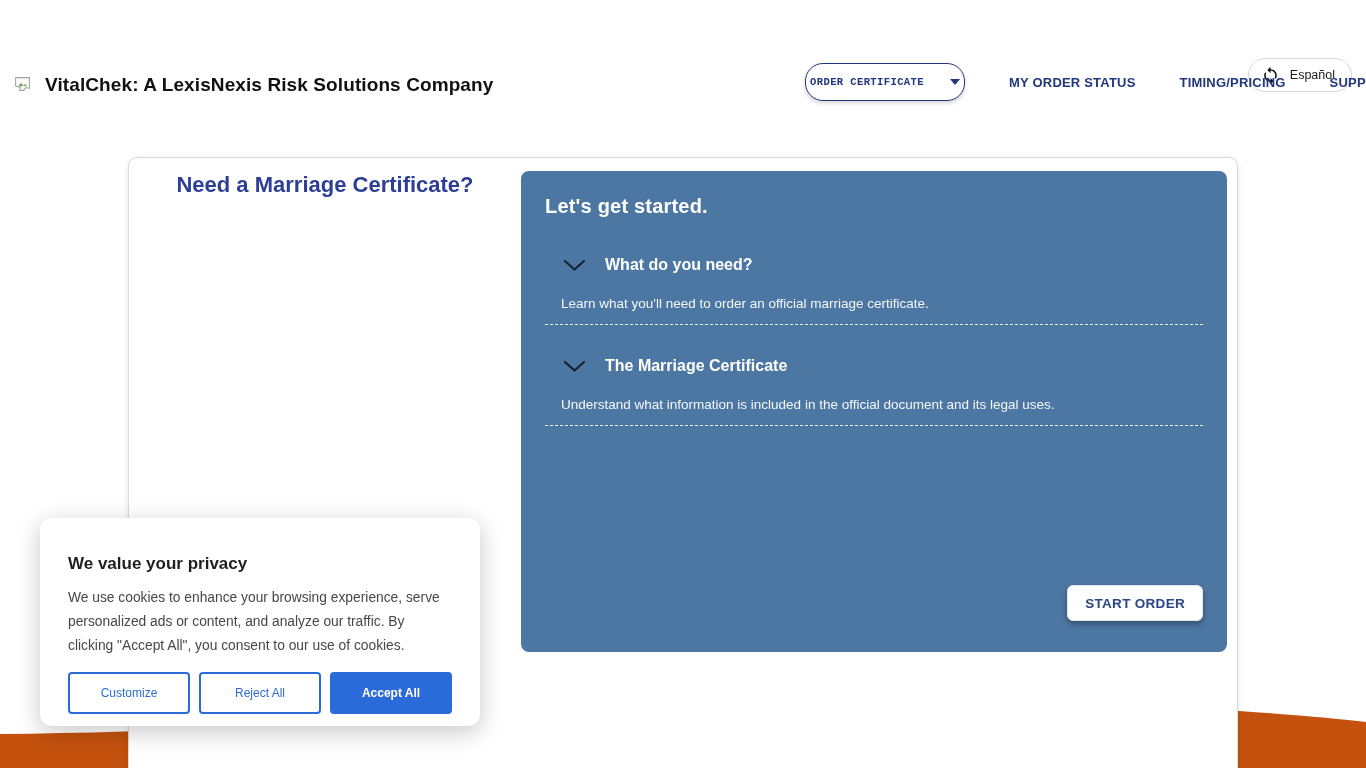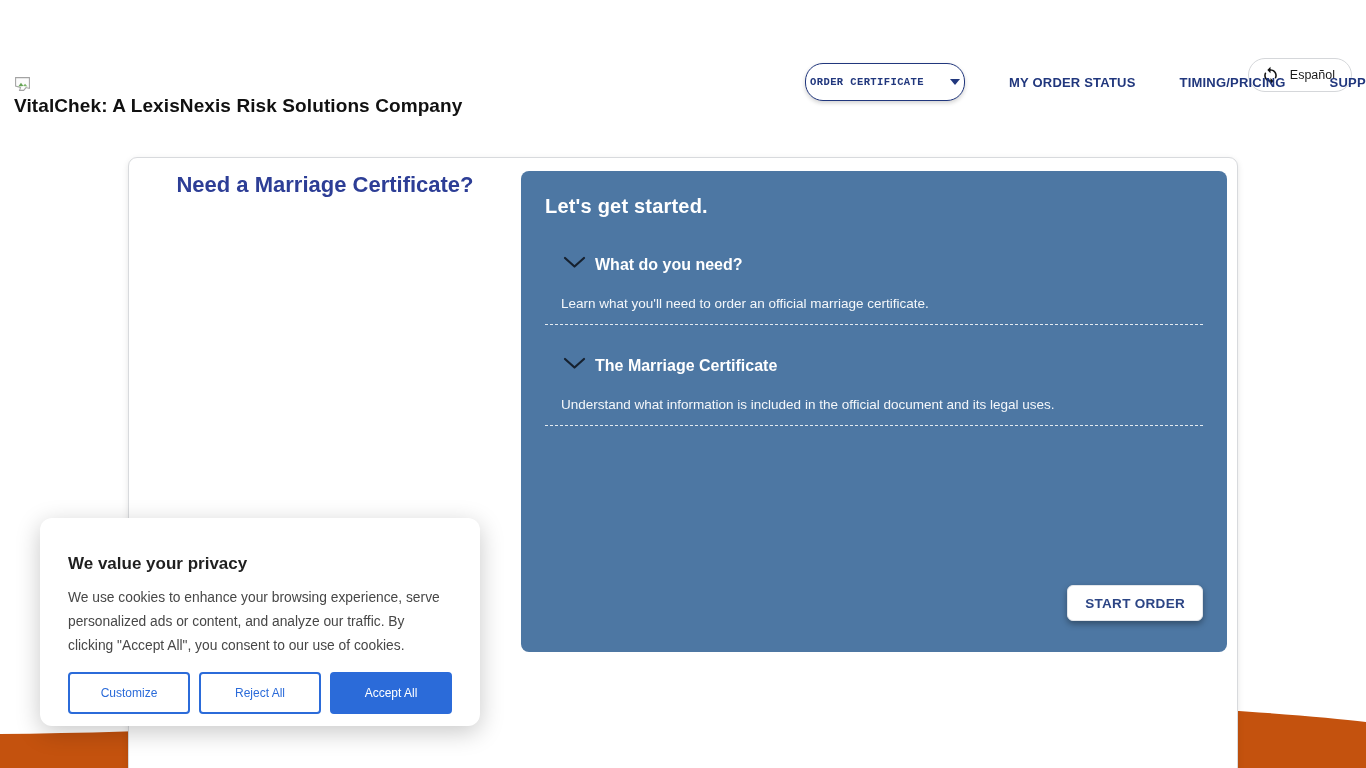--- a/index.html
+++ b/index.html
@@ -7,21 +7,21 @@
     font-family:"Liberation Sans", sans-serif; }
   .stage { position:relative; width:1366px; height:768px; background:#fff; overflow:hidden; }
 
   
   .lang-btn { position:absolute; top:18px; right:14px; height:34px; padding:0 16px 0 12px;
     display:flex; align-items:center; gap:10px; background:#fff;
     border:1px solid #d5d7da; border-radius:17px; cursor:pointer;margin-top:40px; }
   .lang-btn span.lbl { font-size:12.5px; color:#1a1a1a; }
 
   
-  .logo { position:absolute; left:14px; top:74px; display:flex; align-items:flex-start; gap:2px;flex-direction:column; }
+  .logo { position:absolute; left:14px; top:74px; display:flex; align-items:flex-start; gap:14px; }
   .logo .alt-text { font-size:19px; font-weight:700; color:#111; letter-spacing:.1px; }
   .broken-img { margin-top:2px; }
 
   .nav { position:absolute; left:805px; top:63px; height:38px; display:flex; align-items:center; gap:44px; }
   .order-cert-btn { height:38px; width:160px; display:flex; align-items:center; justify-content:center;
     gap:26px; background:#fff; border:1.5px solid #21377d; border-radius:18px;
     box-shadow:0 2px 4px rgba(0,0,0,.18); cursor:pointer;font-family:Liberation Mono, monospace; }
   .order-cert-btn .txt { font-size:10.5px; font-weight:700; letter-spacing:.4px; color:#21377d; }
   .caret-down { width:0; height:0; border-left:5px solid transparent; border-right:5px solid transparent;
     border-top:6px solid #21377d; }
@@ -33,39 +33,39 @@
     border:1px solid #d8dadd; border-radius:9px; box-shadow:0 2px 6px rgba(0,0,0,.10); z-index:2; }
   .card-title { position:absolute; left:0; top:14px; width:392px; text-align:center;
     font-size:22px; font-weight:700; color:#2d3e96; }
 
   .panel { position:absolute; left:392px; top:13px; width:706px; height:481px;
     background:#4d77a3; border-radius:8px; padding:24px 24px 0 24px; color:#fff; }
   .panel-heading { font-size:20px; font-weight:700; letter-spacing:.2px; }
 
   .acc { margin-top:38px; }
   .acc + .acc { margin-top:32px; }
-  .acc-header { display:flex; gap:9px; padding-left:18px; cursor:pointer; }
+  .acc-header { display:flex; align-items:center; gap:19px; padding-left:18px; cursor:pointer; }
   .acc-title { font-size:16px; font-weight:700; color:#fff; }
   .acc-desc { margin-top:22px; padding-left:16px; font-size:13.5px; color:#f4f7fa; }
   .acc-divider { margin-top:13px; border-bottom:1px dashed rgba(255,255,255,.85); }
 
   .start-order-btn { position:absolute; right:24px; top:414px; height:36px; padding:0 17px;
     background:#fff; border:1px solid #e3e6ea; border-radius:6px;
     box-shadow:0 3px 6px rgba(0,0,0,.35); cursor:pointer;
     font-size:13.5px; font-weight:700; letter-spacing:.3px; color:#2c4585; }
 
   
   .cookie { position:absolute; left:40px; top:518px; width:440px; height:208px; background:#fff;
     border-radius:12px; box-shadow:0 6px 24px rgba(0,0,0,.22); z-index:10; padding:36px 28px; }
   .cookie-title { font-size:17px; font-weight:700; color:#1f1f1f; }
   .cookie-msg { margin-top:12px; font-size:13.8px; line-height:24px; color:#474747; width:376px; }
   .cookie-actions { margin-top:14px; display:flex; gap:9px; }
   .cookie-btn { height:42px; flex:1; background:#fff; border:2px solid #2b6bd9; border-radius:4px;
     color:#2b6bd9; font-size:12px; font-family:"Liberation Sans",sans-serif; cursor:pointer; }
-  .cookie-btn.primary { background:#2b6bd9; color:#fff; font-weight:400; border-color:#2b6bd9; }
+  .cookie-btn.primary { background:#2b6bd9; color:#fff; font-weight:700; border-color:#2b6bd9; }
 
   
   .wave { position:absolute; left:0; bottom:0; width:1366px; height:78px; z-index:1; }
 </style>
 </head>
 <body>
 
 <div class="stage">
 
   <button class="lang-btn">

